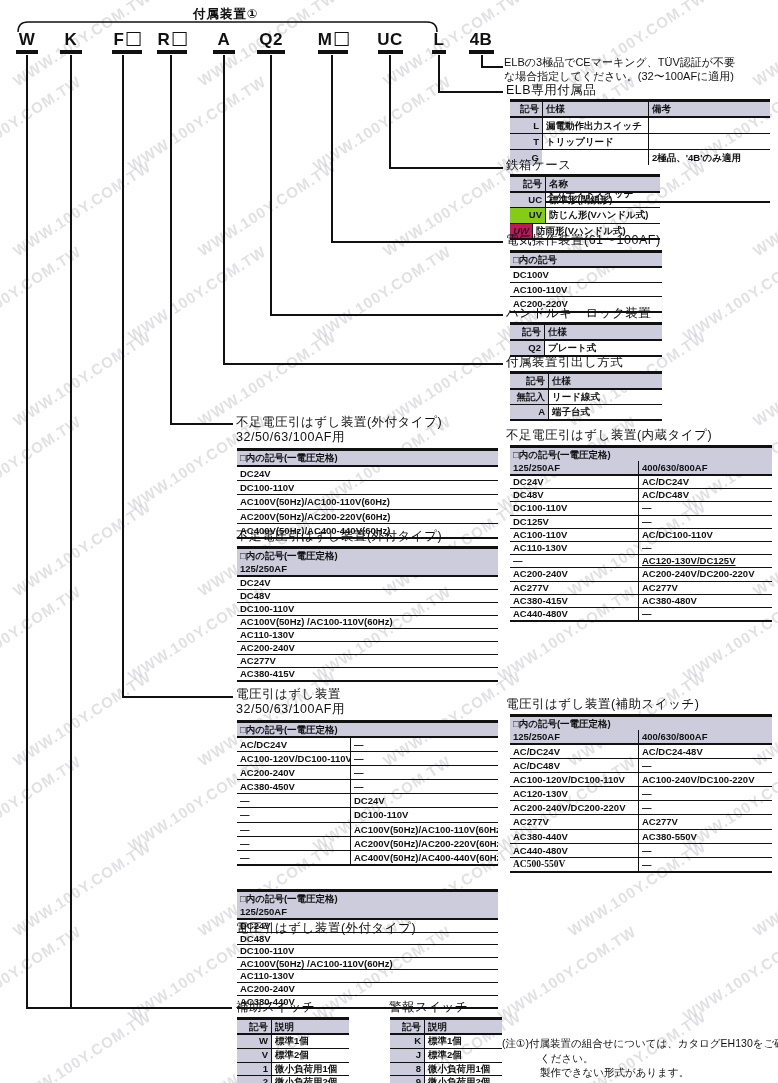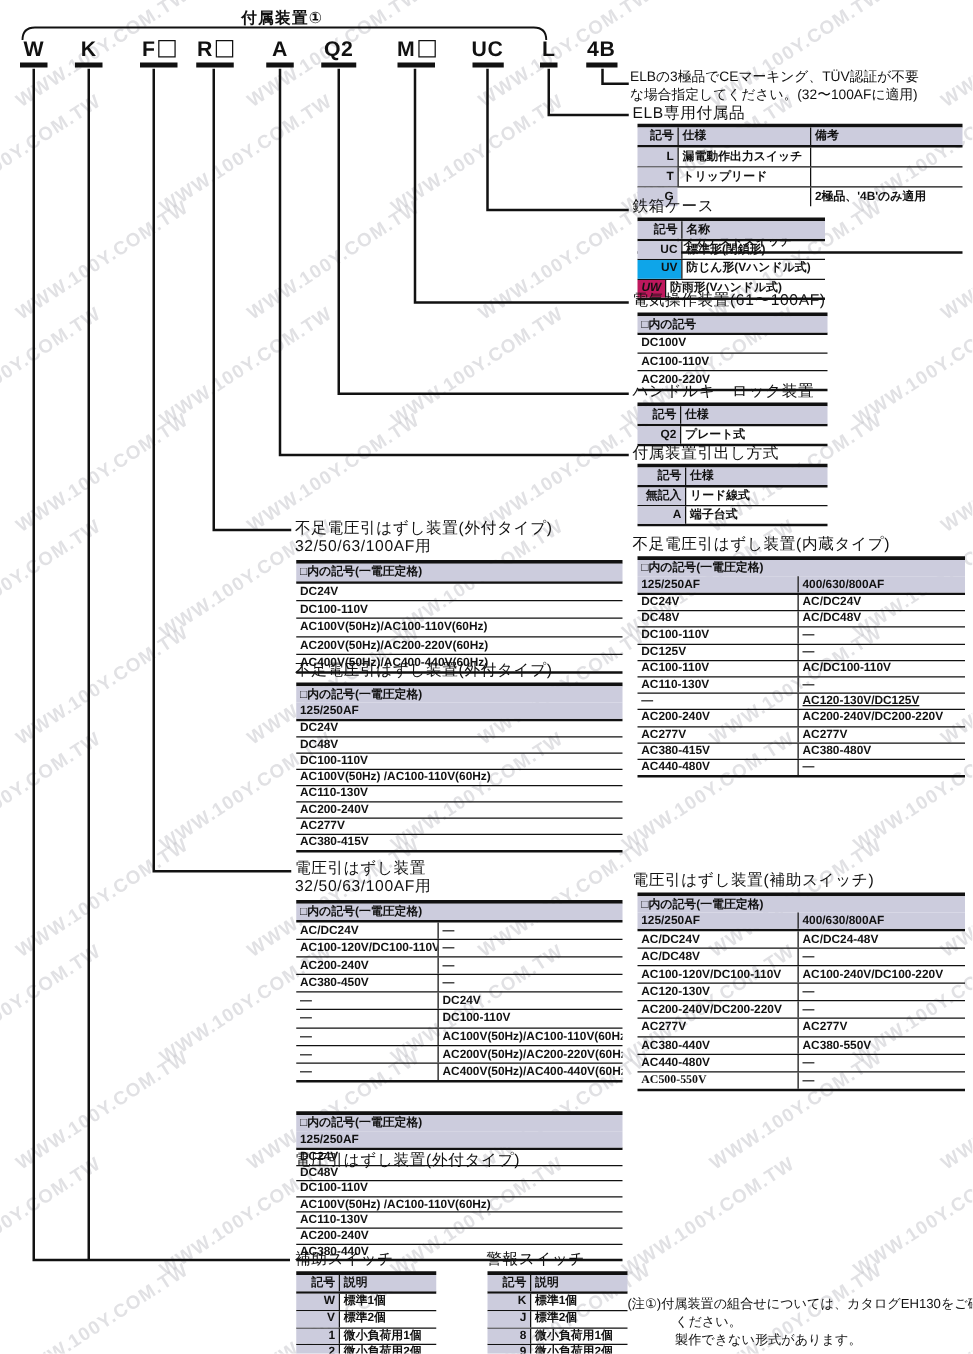--- a/index.html
+++ b/index.html
@@ -181,21 +181,21 @@
             <div class="hdr-row">
               <div class="cell sym" style="width: 35px; height: 14px; line-height: 14px; background: rgb(204, 204, 221);">記号</div>
               <div class="cell div" style="width: 115px; height: 14px; line-height: 14px; background: rgb(204, 204, 221);">名称</div>
             </div>
           </div>
           <div class="row first">
             <div class="cell sym" style="width: 35px; height: 14.3px; line-height: 14.3px; background: rgb(204, 204, 221);">UC</div>
             <div class="cell div" style="width: 115px; height: 14.3px; line-height: 14.3px;">標準形(閉鎖形)</div>
           </div>
           <div class="row">
-            <div class="cell sym" style="width: 35px; height: 14.3px; line-height: 14.3px; background: #0ea5e9;">UV</div>
+            <div class="cell sym" style="width: 35px; height: 14.3px; line-height: 14.3px; background: #84cc16;">UV</div>
             <div class="cell div" style="width: 115px; height: 14.3px; line-height: 14.3px;">防じん形(Vハンドル式)</div>
           </div>
           <div class="row">
             <div class="cell sym" style="width: 22px; height: 14.3px; line-height: 14.3px; background: #be185d; font-style: italic;">UW</div>
             <div class="cell div" style="width: 115px; height: 14.3px; line-height: 14.3px;">防雨形(Vハンドル式)</div>
           </div>
         </div>
         <div class="sec-title" style="left: 506px; top: 232px;">電気操作装置(61〜100AF)</div>
         <div class="tbl" style="left: 510px; top: 250px; width: 152px;">
           <div class="hdr-block">

